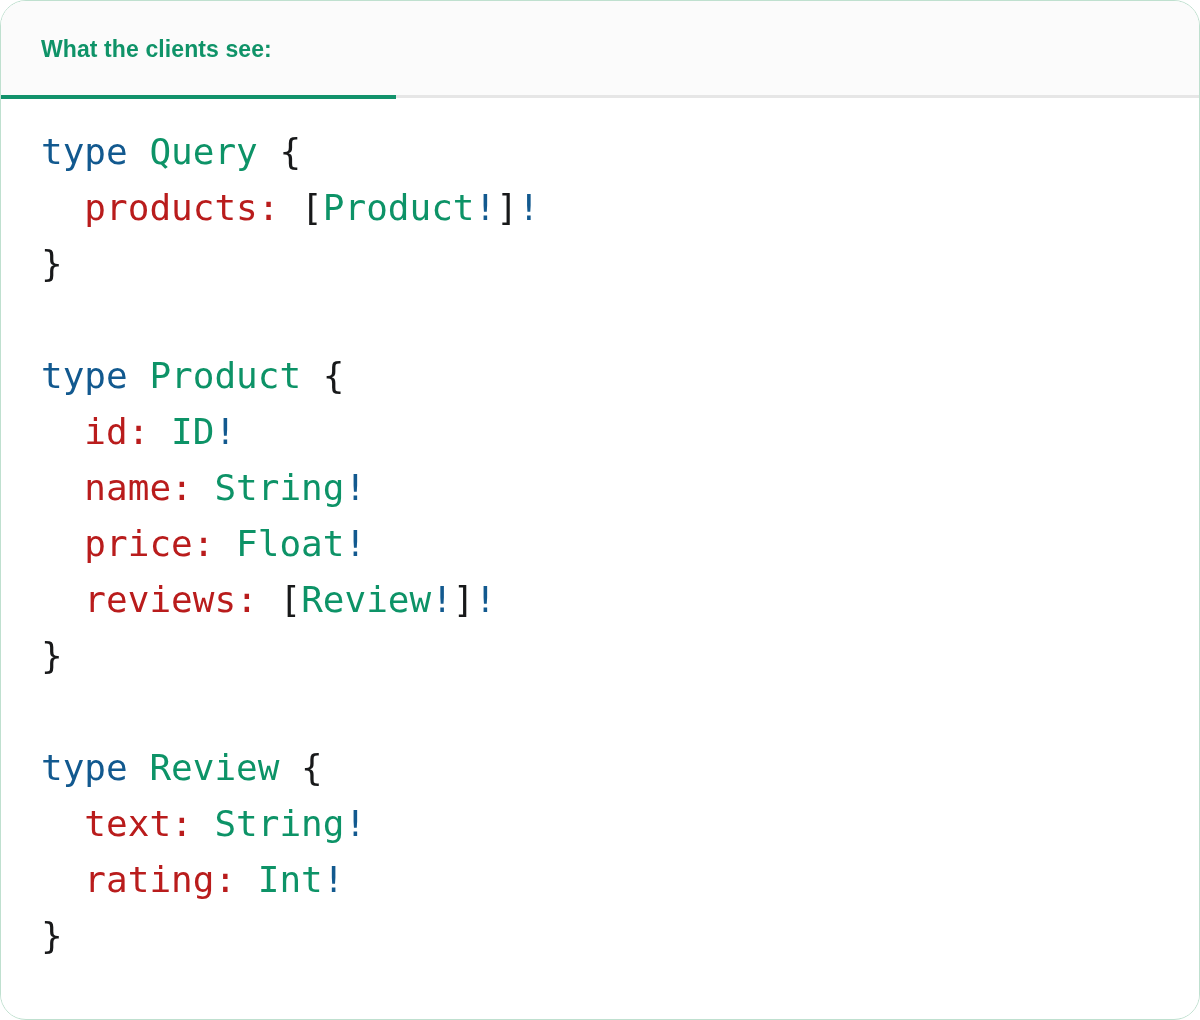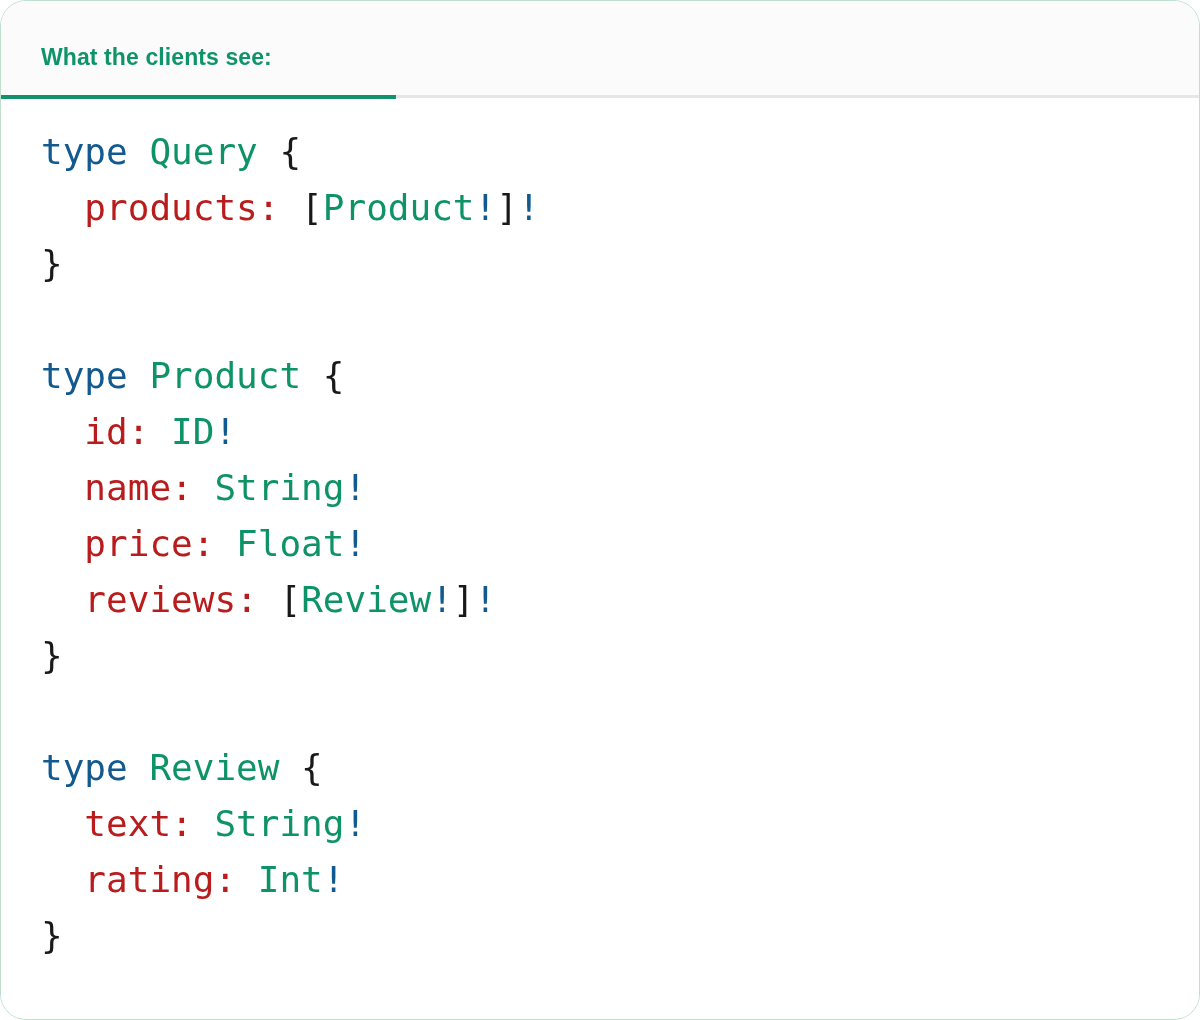--- a/index.html
+++ b/index.html
@@ -30,21 +30,21 @@
   .tabstrip {
     position: relative;
     height: 97px;
     background: #fbfbfb;
     border-bottom: 3px solid #e6e6e6;
     box-sizing: border-box;
   }
   .tab {
     position: absolute;
     left: 0;
-    top: 8px;
+    top: 0;
     width: 395px;
     height: 97px;
     box-sizing: border-box;
     display: flex;
     align-items: center;
     padding-left: 40px;
     background: #fbfbfb;
     cursor: pointer;
   }
   .tab-label {

